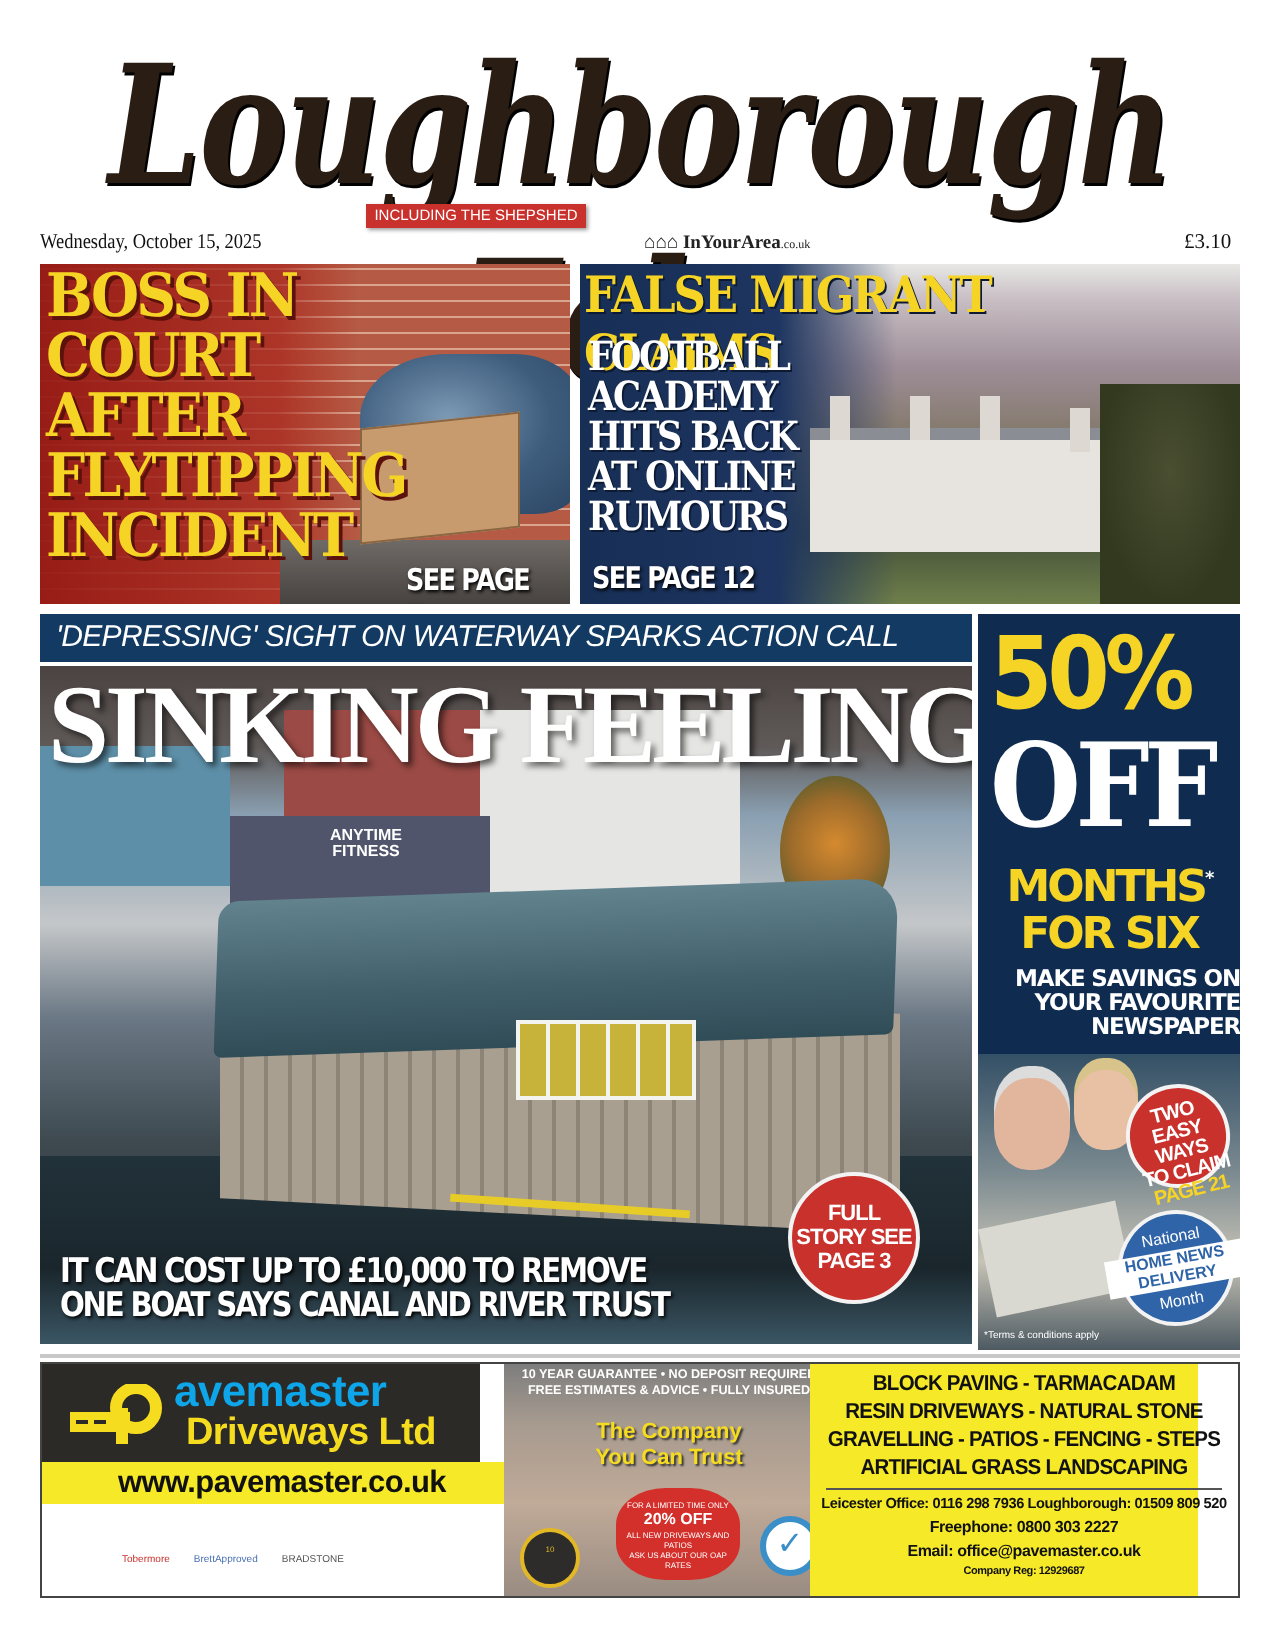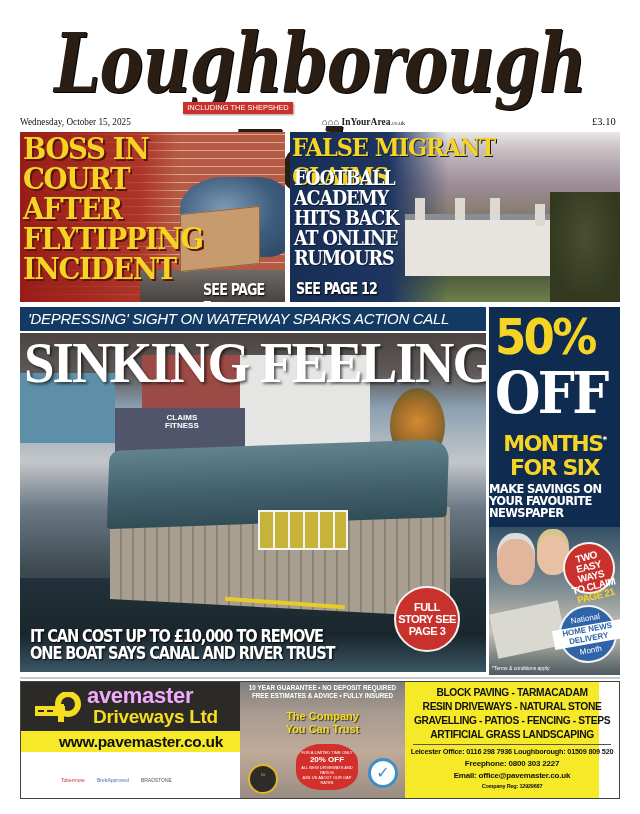--- a/index.html
+++ b/index.html
@@ -108,47 +108,47 @@
     background: #c8312c; border: 2px solid #f3f3f3; color: #fff; font-weight: bold; font-size: 11px; line-height: 12px;
     text-align: center; padding-top: 13px; letter-spacing: -.5px;
   }
 
   
   .promo { position: absolute; left: 489px; top: 307px; width: 131px; height: 368px; background: #0f2c50; overflow: hidden; }
   .promo .big1 { position: absolute; left: 6px; top: 2px; font-family: "DejaVu Sans", sans-serif; font-weight: bold; color: #f6d425; font-size: 50px; letter-spacing: -3px; transform: scaleX(.9); transform-origin: left; line-height: 56px; }
   .promo .big2 { position: absolute; left: 6px; top: 54px; font-family: "DejaVu Serif", serif; font-weight: bold; color: #fff; font-size: 58px; letter-spacing: -3px; line-height: 64px; transform: scaleX(.9); transform-origin: left; }
   .promo .mid { position: absolute; left: 0; top: 121px; width: 131px; text-align: center; font-family: "DejaVu Sans", sans-serif; font-weight: bold; color: #f6d425; font-size: 22px; line-height: 24px; letter-spacing: -1.5px; }
   .promo .mid sup { font-size: 9px; color: #fff; }
-  .promo .small { position: absolute; left: 0; top: 176px; width: 131px; text-align: left; font-family: "DejaVu Sans", sans-serif; font-weight: bold; color: #fff; font-size: 11.5px; line-height: 12px; letter-spacing: -.6px; }
+  .promo .small { position: absolute; left: 0; top: 176px; width: 131px; text-align: right; font-family: "DejaVu Sans", sans-serif; font-weight: bold; color: #fff; font-size: 11.5px; line-height: 12px; letter-spacing: -.6px; }
   .promo-photo { position: absolute; left: 0; top: 220px; width: 131px; height: 148px; background: linear-gradient(180deg, #345066 0%, #7b8a90 40%, #c7c3b6 70%, #4d5a62 100%); }
   .face1 { position: absolute; left: 8px; top: 12px; width: 38px; height: 46px; border-radius: 45%; background: #e1b69c; box-shadow: 0 -6px 0 #dcdcdc; }
   .face2 { position: absolute; left: 48px; top: 8px; width: 32px; height: 40px; border-radius: 45%; background: #e8c0a4; box-shadow: 0 -6px 0 #d8c48a; }
   .paper { position: absolute; left: 4px; top: 80px; width: 70px; height: 45px; background: #d9d9d2; transform: rotate(-12deg); }
   .badge-red { position: absolute; left: 74px; top: 15px; width: 52px; height: 52px; border-radius: 50%; background: #c8312c; border: 2px solid #f3f3f3; color: #fff; font-weight: bold; font-size: 10px; line-height: 10px; text-align: center; padding-top: 8px; transform: rotate(-14deg); letter-spacing: -.5px; }
   .badge-red .y { color: #f6d425; }
   .badge-blue { position: absolute; left: 70px; top: 78px; width: 58px; height: 58px; border-radius: 50%; background: #2f64a8; border: 2px solid #f3f3f3; color: #fff; font-size: 8px; line-height: 9px; text-align: center; padding-top: 7px; transform: rotate(-10deg); }
   .badge-blue .band { display: block; background: #fff; color: #2f64a8; font-weight: bold; font-size: 8px; line-height: 8.5px; margin: 2px -8px; padding: 1px 0; }
   .terms { position: absolute; left: 3px; top: 138px; color: #fff; font-size: 5px; }
 
   
   .divider { position: absolute; left: 20px; top: 677px; width: 600px; height: 2px; background: #c8c8c8; }
 
   
   .ad { position: absolute; left: 20px; top: 681px; width: 600px; height: 118px; border: 1px solid #444; overflow: hidden; }
   .ad-left { position: absolute; left: 0; top: 0; width: 219px; height: 116px; background: #fff; }
   .ad-brand { position: absolute; left: 0; top: 0; width: 219px; height: 49px; background: #2b2a27; }
   .ad-logo { position: absolute; left: 14px; top: 10px; width: 46px; height: 30px; }
-  .ad-brand .n1 { position: absolute; left: 66px; top: 3px; color: #f0abfc; font-weight: bold; font-size: 22px; line-height: 22px; letter-spacing: -.3px; }
+  .ad-brand .n1 { position: absolute; left: 66px; top: 3px; color: #0ea5e9; font-weight: bold; font-size: 22px; line-height: 22px; letter-spacing: -.3px; }
   .ad-brand .n2 { position: absolute; left: 72px; top: 24px; color: #f6dc1e; font-weight: bold; font-size: 19px; line-height: 22px; letter-spacing: -.3px; }
   .ad-url { position: absolute; left: 0; top: 49px; width: 240px; height: 21px; background: #f6ea28; color: #111; font-weight: bold; font-size: 15.5px; line-height: 21px; text-align: center; letter-spacing: -.3px; }
   .ad-logos1 { position: absolute; left: 40px; top: 74px; width: 170px; height: 16px; font-size: 9px; }
   .ad-logos1 span { margin-right: 10px; }
   .ad-logos2 { position: absolute; left: 40px; top: 95px; width: 170px; font-size: 5px; color: #555; }
   .ad-logos2 span { margin-right: 12px; }
-  .ad-mid { position: absolute; left: 219px; top: 0; width: 165px; height: 116px; background: linear-gradient(180deg, #7d7d7d 0%, #a69a8f 25%, #c0aa98 60%, #9a8c82 100%); }
+  .ad-mid { position: absolute; left: 231px; top: 0; width: 165px; height: 116px; background: linear-gradient(180deg, #7d7d7d 0%, #a69a8f 25%, #c0aa98 60%, #9a8c82 100%); }
   .ad-mid .top { position: absolute; left: 0; top: 2px; width: 165px; text-align: center; color: #fff; font-weight: bold; font-size: 6.3px; line-height: 8px; }
   .ad-mid .trust { position: absolute; left: 0; top: 28px; width: 165px; text-align: center; color: #f6dc1e; font-weight: bold; font-size: 11px; line-height: 13px; text-shadow: 1px 1px 1px #333; }
   .ad-mid .burst { position: absolute; left: 56px; top: 62px; width: 62px; height: 46px; background: #d3302c; border-radius: 40%; color: #fff; text-align: center; font-size: 4px; line-height: 5px; padding-top: 6px; }
   .ad-mid .burst b { font-size: 8px; display: block; line-height: 10px; }
   .ad-mid .seal { position: absolute; left: 8px; top: 82px; width: 30px; height: 30px; border-radius: 50%; background: #2d2c2a; border: 2px solid #e2b826; color: #e2b826; font-size: 4px; text-align: center; line-height: 8px; padding-top: 5px; }
   .ad-mid .check { position: absolute; left: 128px; top: 76px; width: 30px; height: 30px; border-radius: 50%; background: #fff; border: 3px solid #3a8fc8; color: #3a8fc8; font-size: 16px; line-height: 24px; text-align: center; }
   .ad-right { position: absolute; left: 384px; top: 0; width: 194px; height: 116px; background: #f6ea28; }
   .ad-right .svc { position: absolute; left: 0; top: 3px; width: 214px; text-align: center; font-weight: bold; font-size: 10.8px; line-height: 14px; letter-spacing: -.4px; transform: scaleX(.95); }
   .ad-right .rule { position: absolute; left: 8px; top: 62px; width: 198px; height: 1px; background: #555; }
   .ad-right .contact { position: absolute; left: 0; top: 64px; width: 214px; text-align: center; font-size: 8px; line-height: 12px; font-weight: bold; letter-spacing: -.2px; }
@@ -195,21 +195,21 @@
   <div class="see-page">SEE PAGE 12</div>
 </section>
 
 <div class="kicker-bar">'DEPRESSING' SIGHT ON WATERWAY SPARKS ACTION CALL</div>
 
 <section class="lead">
   <div class="bldg-blue"></div>
   <div class="bldg-red"></div>
   <div class="bldg-white"></div>
   <div class="gym">
-    <span><span style="position:static">CLAIMS</span><br><span style="position:static">FITNESS</span></span>
+    <span><span style="position:static">ANYTIME</span><br><span style="position:static">FITNESS</span></span>
   </div>
   <div class="tree"></div>
   <div class="water"></div>
   <div class="hull"></div>
   <div class="tarp"></div>
   <div class="window"></div>
   <div class="yellow-stripe"></div>
   <div class="hl">SINKING FEELING</div>
   <div class="sub">
     <div>IT CAN COST UP TO £10,000 TO REMOVE</div>

